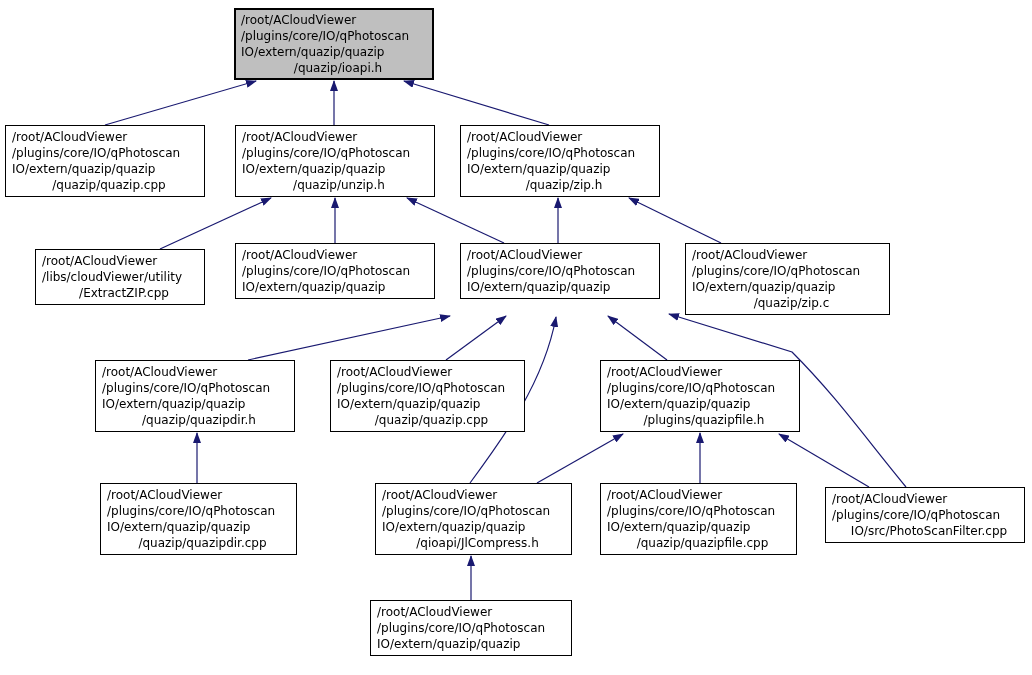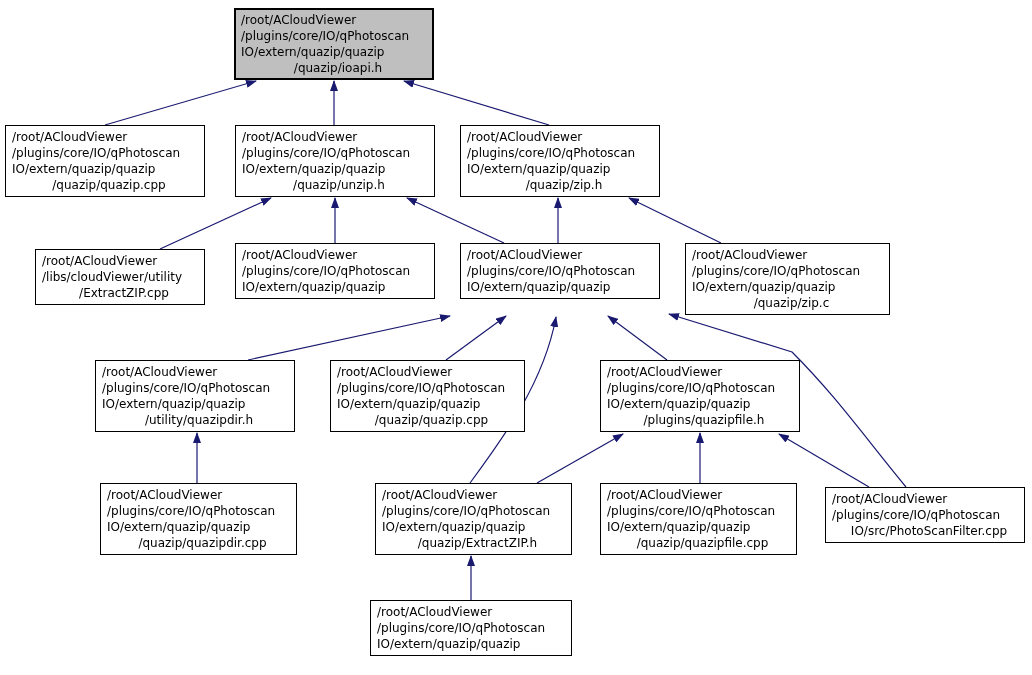--- a/index.html
+++ b/index.html
@@ -125,21 +125,21 @@
       <div class="node" style="left: 685px; top: 243px; width: 205px;">
         <div class="line">/root/ACloudViewer</div>
         <div class="line">/plugins/core/IO/qPhotoscan</div>
         <div class="line">IO/extern/quazip/quazip</div>
         <div class="line last">/quazip/zip.c</div>
       </div>
       <div class="node" style="left: 95px; top: 360px; width: 200px;">
         <div class="line">/root/ACloudViewer</div>
         <div class="line">/plugins/core/IO/qPhotoscan</div>
         <div class="line">IO/extern/quazip/quazip</div>
-        <div class="line last">/utility/quazipdir.h</div>
+        <div class="line last">/quazip/quazipdir.h</div>
       </div>
       <div class="node" style="left: 330px; top: 360px; width: 195px;">
         <div class="line">/root/ACloudViewer</div>
         <div class="line">/plugins/core/IO/qPhotoscan</div>
         <div class="line">IO/extern/quazip/quazip</div>
         <div class="line last">/quazip/quazip.cpp</div>
       </div>
       <div class="node" style="left: 600px; top: 360px; width: 200px;">
         <div class="line">/root/ACloudViewer</div>
         <div class="line">/plugins/core/IO/qPhotoscan</div>
@@ -149,21 +149,21 @@
       <div class="node" style="left: 100px; top: 483px; width: 197px;">
         <div class="line">/root/ACloudViewer</div>
         <div class="line">/plugins/core/IO/qPhotoscan</div>
         <div class="line">IO/extern/quazip/quazip</div>
         <div class="line last">/quazip/quazipdir.cpp</div>
       </div>
       <div class="node" style="left: 375px; top: 483px; width: 197px;">
         <div class="line">/root/ACloudViewer</div>
         <div class="line">/plugins/core/IO/qPhotoscan</div>
         <div class="line">IO/extern/quazip/quazip</div>
-        <div class="line last">/quazip/ExtractZIP.h</div>
+        <div class="line last">/qioapi/JlCompress.h</div>
       </div>
       <div class="node" style="left: 600px; top: 483px; width: 197px;">
         <div class="line">/root/ACloudViewer</div>
         <div class="line">/plugins/core/IO/qPhotoscan</div>
         <div class="line">IO/extern/quazip/quazip</div>
         <div class="line last">/quazip/quazipfile.cpp</div>
       </div>
       <div class="node" style="left: 825px; top: 487px; width: 200px;">
         <div class="line">/root/ACloudViewer</div>
         <div class="line">/plugins/core/IO/qPhotoscan</div>

